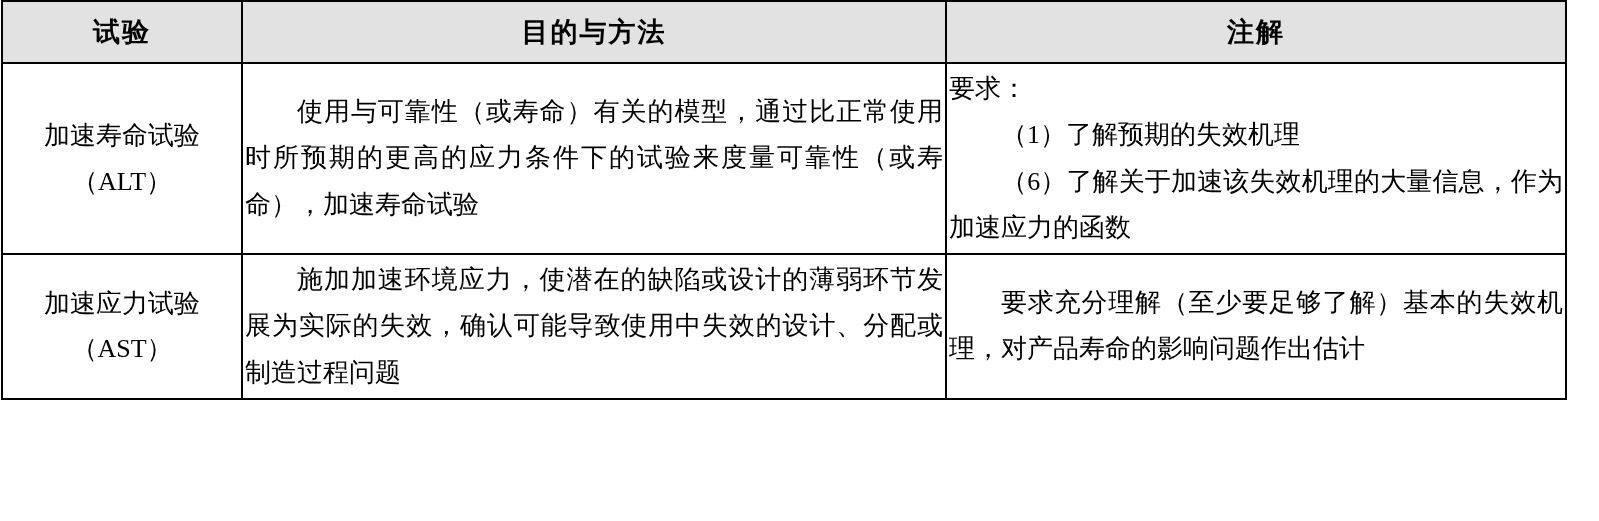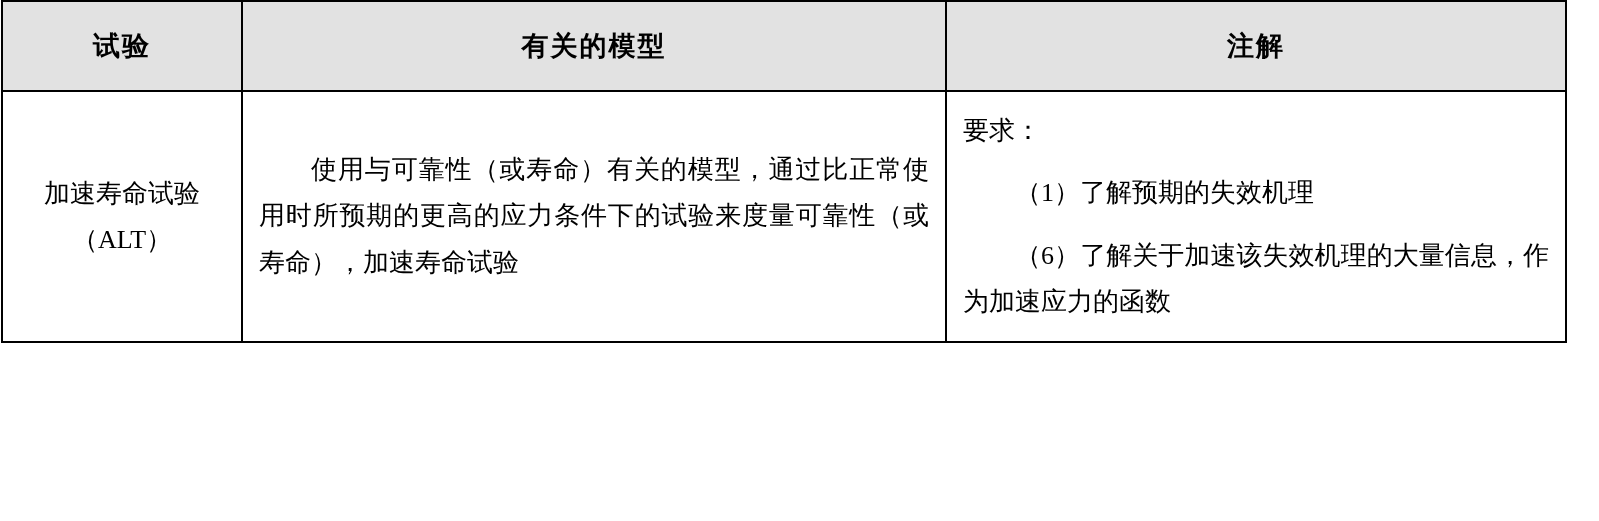--- a/index.html
+++ b/index.html
@@ -21,21 +21,21 @@
   }
   table.doc-table {
     border-collapse: collapse;
     width: 1566px;
     margin: 0 0 0 1px;
     table-layout: fixed;
   }
   table.doc-table td, table.doc-table th {
     border: 2px solid #000000;
     vertical-align: middle;
-    padding: 16px;
+    padding: 2px;
   }
   thead th {
     background: #e2e2e2;
     font-weight: bold;
     font-size: 27px;
     height: 56px;
     text-align: center;
     letter-spacing: 2px;
   }
   .col-a { width: 240px; }
@@ -55,36 +55,36 @@
     text-align: justify;
     text-justify: inter-ideograph;
     vertical-align: middle;
   }
   td.cell-body p {
     margin: 0;
   }
   .indent2 { text-indent: 2em; }
   .row-alt td { }
   .nowrap-name { white-space: nowrap; }
-  .body-block p + p { margin-top: 16px; }
+  .body-block p + p { margin-top: 0; }
 </style>
 </head>
 <body>
 
 <div class="table-wrap">
   <table class="doc-table">
     <colgroup>
       <col class="col-a">
       <col class="col-b">
       <col class="col-c">
     </colgroup>
     <thead>
       <tr>
         <th>试验</th>
-        <th>有关的模型</th>
+        <th>目的与方法</th>
         <th>注解</th>
       </tr>
     </thead>
     <tbody>
       <tr>
         <td class="cell-name">
           <div class="nowrap-name">加速寿命试验</div>
           <div class="nowrap-name">（ALT）</div>
         </td>
         <td class="cell-body">
@@ -93,15 +93,31 @@
           </div>
         </td>
         <td class="cell-body">
           <div class="body-block">
             <p>要求：</p>
             <p class="indent2">（1）了解预期的失效机理</p>
             <p class="indent2">（6）了解关于加速该失效机理的大量信息，作为加速应力的函数</p>
           </div>
         </td>
       </tr>
+      <tr class="row-alt">
+        <td class="cell-name">
+          <div class="nowrap-name">加速应力试验</div>
+          <div class="nowrap-name">（AST）</div>
+        </td>
+        <td class="cell-body">
+          <div class="body-block">
+            <p class="indent2">施加加速环境应力，使潜在的缺陷或设计的薄弱环节发展为实际的失效，确认可能导致使用中失效的设计、分配或制造过程问题</p>
+          </div>
+        </td>
+        <td class="cell-body">
+          <div class="body-block">
+            <p class="indent2">要求充分理解（至少要足够了解）基本的失效机理，对产品寿命的影响问题作出估计</p>
+          </div>
+        </td>
+      </tr>
     </tbody>
   </table>
 </div>
 
 </body></html>

